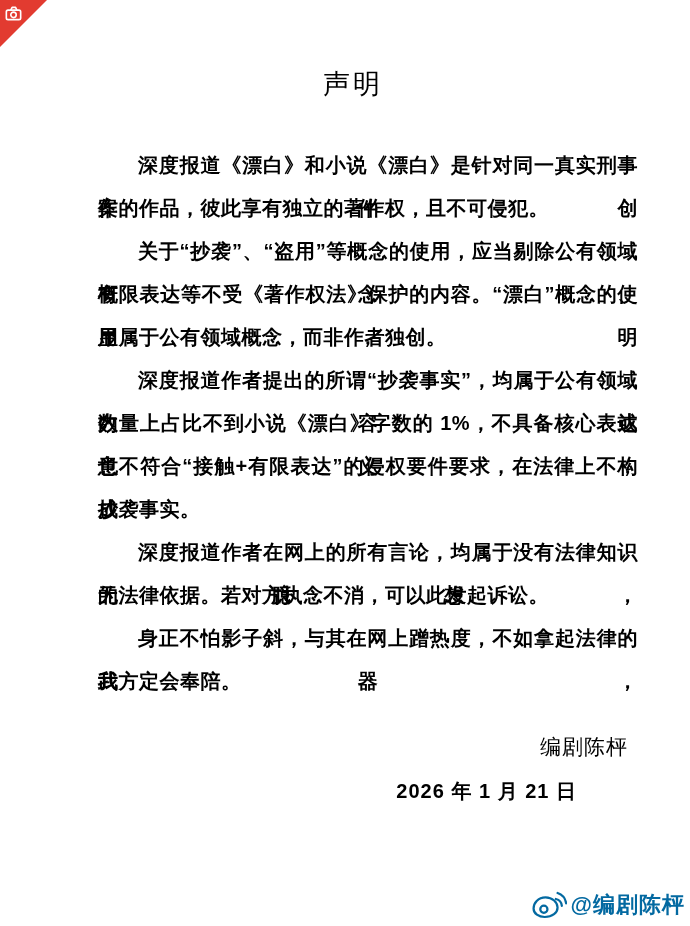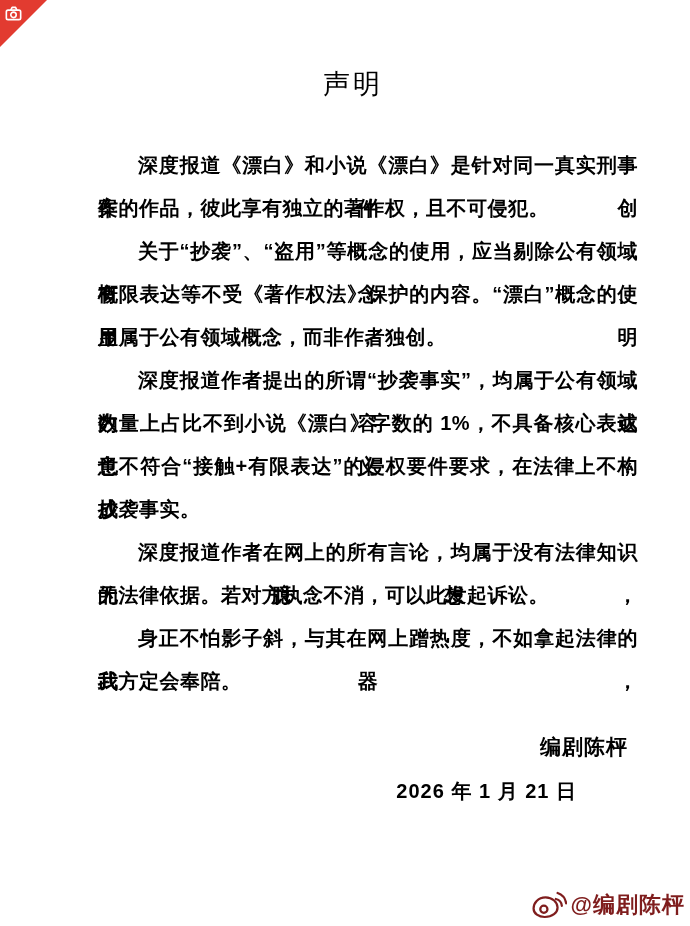--- a/index.html
+++ b/index.html
@@ -53,21 +53,21 @@
     text-align-last: justify;
     letter-spacing: 0.5px;
   }
   .line.first { text-indent: 2em; }
   .line.last { text-align: left; text-align-last: left; }
 
   .signature {
     margin-top: 22px;
     line-height: 43px;
     font-size: 21px;
-    font-weight: 700;
+    font-weight: 400;
     text-align: right;
     padding-right: 10px;
     letter-spacing: 1px;
   }
   .date {
     margin-top: 2px;
     line-height: 43px;
     font-size: 20px;
     font-weight: 700;
     text-align: right;
@@ -117,21 +117,21 @@
         <div class="line last">抄袭事实。</div>
         <div class="line first">深度报道作者在网上的所有言论，均属于没有法律知识的臆想，</div>
         <div class="line last">无法律依据。若对方执念不消，可以此发起诉讼。</div>
         <div class="line first">身正不怕影子斜，与其在网上蹭热度，不如拿起法律的武器，</div>
         <div class="line last">我方定会奉陪。</div>
       </div>
     <div class="signature">编剧陈枰</div>
     <div class="date">2026 年 1 月 21 日</div>
   </div>
 
-  <div class="watermark" style="color: #7f1d1d;">
+  <div class="watermark" style="color: #0369a1;">
     <svg width="36" height="30" viewBox="0 0 42 34" fill="none" stroke="currentColor" stroke-width="2.6" stroke-linecap="round">
       <path d="M17 8 C8 8 3 15 3 21 c0 6 6 10 13 10 c9 0 15-5 15-11 c0-6-6-12-14-12 z"></path>
       <circle cx="15" cy="22" r="4.2"></circle>
       <path d="M29 10 a9 9 0 0 1 7 8"></path>
       <path d="M31 3 a15 15 0 0 1 10 12"></path>
     </svg>
     <span class="wm-text">@编剧陈枰</span>
   </div>
 
 </div>

